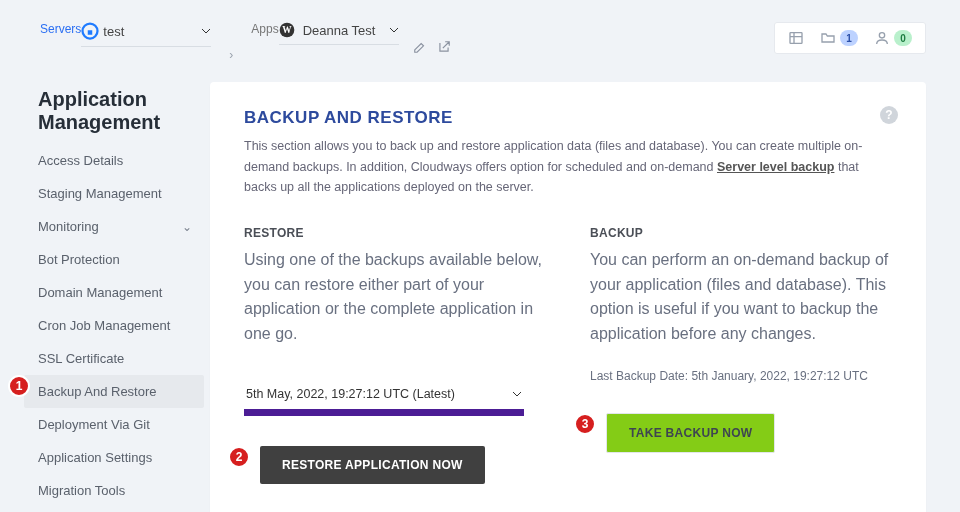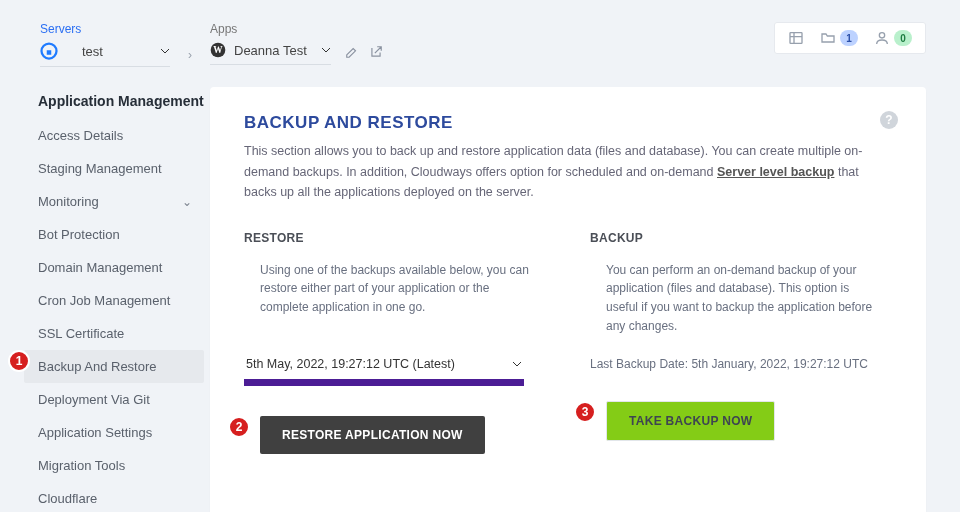--- a/index.html
+++ b/index.html
@@ -1,55 +1,55 @@
 <!DOCTYPE html>
 <html><head>
 <meta charset="utf-8">
 <style>
 html,body{margin:0;padding:0;width:960px;height:512px;overflow:hidden;font-family:-apple-system,Helvetica,Arial,sans-serif;background:#f0f3f7;color:#555;}
 *{box-sizing:border-box}
 
 
 .topbar{display:flex;align-items:flex-start;padding:22px 34px 8px 40px;position:relative}
-.crumb-col{display:flex;flex-direction:column}
+.crumb-col{display:flex;flex-direction:row}
 .crumb-label{color:#2b6ff3;font-size:12px;margin-bottom:6px}
 .crumb-label.grey{color:#777}
 .crumb-row{display:flex;align-items:center;font-size:13px;color:#444;border-bottom:1px solid #d8dde3;padding-bottom:6px;min-width:130px}
 .crumb-row svg{flex:none}
 .crumb-row .caret{margin-left:auto}
 .chevright{margin:26px 18px 0 18px;color:#9aa2ad;font-size:12px}
 .app-row-icons{display:flex;align-items:center;gap:10px;margin-left:14px;color:#8a92a0}
 .app-row-icons svg{cursor:pointer}
 
 .actionbar{margin-left:auto;background:#fff;border-radius:3px;padding:8px 14px;display:flex;align-items:center;gap:16px;box-shadow:0 0 0 1px #e6e9ee inset}
 .pill{display:inline-flex;align-items:center;justify-content:center;min-width:18px;height:16px;border-radius:9px;font-size:10px;font-weight:600;padding:0 5px}
 .pill.blue{background:#bdd2ff;color:#2b4fa8}
 .pill.green{background:#b9f0cc;color:#1e7d42}
 
 
 .page{display:flex;padding:12px 0 0 0}
 .sidebar{width:210px;padding-left:24px;padding-right:6px}
-.side-title{font-weight:700;color:#262e38;font-size:14px;margin:6px 0 10px 14px}
+.side-title{font-weight:700;color:#262e38;font-size:20px;margin:6px 0 10px 14px}
 .side-item{font-size:13px;color:#5a616c;padding:9px 0 9px 14px;border-radius:2px;display:flex;align-items:center;cursor:pointer;position:relative}
 .side-item.sel{background:#e6e9ed}
 .side-item .chev{position:absolute;right:12px;color:#7e8591;font-size:12px}
 
 .badge-num{position:absolute;left:6px;width:22px;height:22px;background:#d61f1f;color:#fff;border-radius:50%;display:flex;align-items:center;justify-content:center;font-size:12px;font-weight:700;border:2px solid #fff;z-index:5;pointer-events:none}
 
 
 .panel{flex:1;background:#fff;border-radius:4px;margin-right:34px;padding:26px 34px 36px 34px;position:relative;box-shadow:0 1px 2px rgba(0,0,0,.03)}
 .panel h1{margin:0 0 8px 0;font-size:17px;letter-spacing:.5px;color:#2d4a9d;font-weight:600}
 .help-icon{position:absolute;top:24px;right:28px;width:18px;height:18px;border-radius:50%;background:#d0d5db;color:#fff;font-size:12px;font-weight:700;display:flex;align-items:center;justify-content:center;cursor:pointer}
 .desc{font-size:12.5px;color:#667;line-height:1.65;max-width:640px}
 .desc a{color:#555;text-decoration:underline;font-weight:700}
 
 .two-col{display:flex;gap:44px;margin-top:28px}
 .col{flex:1}
 .col h2{margin:0 0 8px 0;font-size:12px;letter-spacing:.3px;font-weight:700;color:#4b4f57}
-.col p{margin:16px;font-size:12px;color:#697080;line-height:1.55}
+.col p{margin:0;font-size:16px;color:#697080;line-height:1.55}
 .small-info{font-size:12px;color:#697080;margin-top:22px}
 
 
 .sel-field{display:flex;align-items:center;border-bottom:7px solid #4c1d95;font-size:12.5px;color:#333;padding:8px 2px;margin-top:32px;width:280px;cursor:pointer}
 .sel-field .caret{margin-left:auto;color:#555}
 
 
 .actions{margin-top:30px;display:flex;align-items:center;gap:0}
 .btn{font-size:12px;font-weight:700;letter-spacing:.3px;padding:12px 22px;border:none;cursor:pointer;border-radius:2px}
 .btn.primary{background:#404040;color:#fff}
@@ -63,21 +63,21 @@
 <body>
 
 <div class="topbar">
  <div class="crumb-col">
   <span class="crumb-label">Servers</span>
   <div class="crumb-row">
    <svg width="18" height="18" viewBox="0 0 24 24">
           <circle cx="12" cy="12" r="10" fill="none" stroke="#1f7bff" stroke-width="3"></circle>
           <rect x="9" y="11" width="6" height="6" fill="#1f7bff"></rect>
         </svg>
-   <span style="margin-left:24px">test</span>
+   <span style="margin-left:4px">test</span>
    <svg class="caret caret-svg" viewBox="0 0 10 10">
           <path d="M1 3l4 4 4-4" fill="none" stroke="#333"></path>
         </svg>
   </div>
  </div>
 
  <div class="chevright">›</div>
 
  <div class="crumb-col">
   <span class="crumb-label grey">Apps</span>

